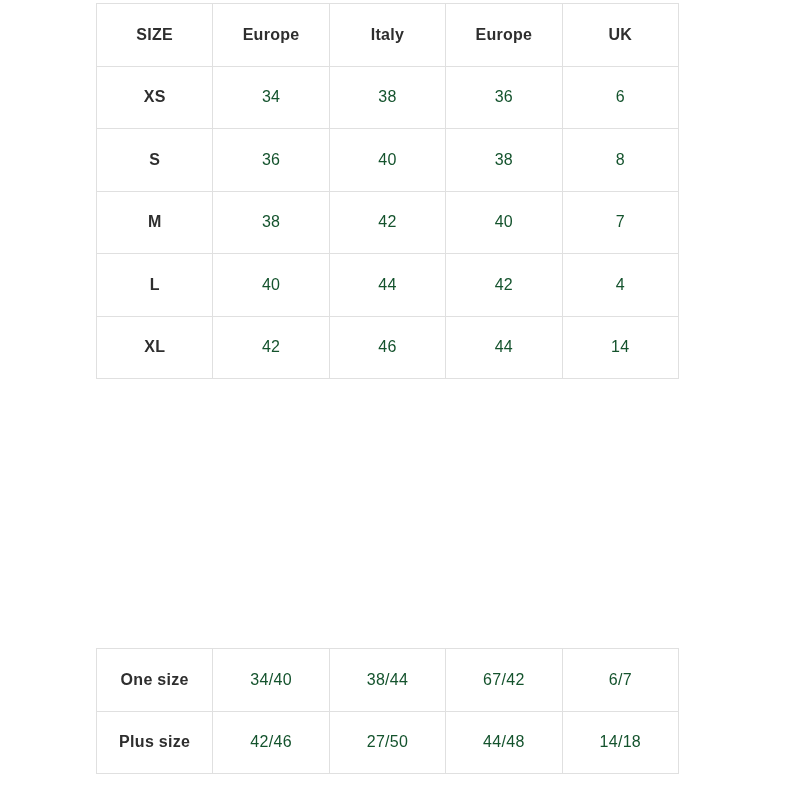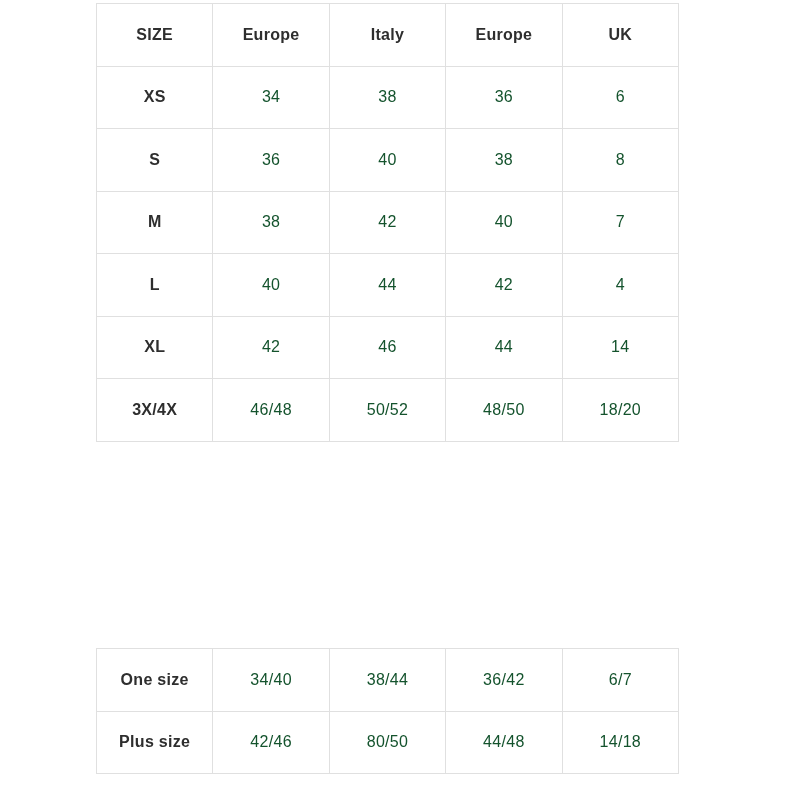--- a/index.html
+++ b/index.html
@@ -92,43 +92,36 @@
           <td>42</td>
           <td>4</td>
         </tr>
         <tr>
           <th>XL</th>
           <td>42</td>
           <td>46</td>
           <td>44</td>
           <td>14</td>
         </tr>
-        <tr>
-          <th>3X/4X</th>
-          <td>46/48</td>
-          <td>50/52</td>
-          <td>48/50</td>
-          <td>18/20</td>
-        </tr>
       </tbody>
   </table>
 
   <table class="size-table" id="extra-table">
     <thead></thead>
     <tbody>
         <tr>
           <th>One size</th>
           <td>34/40</td>
           <td>38/44</td>
-          <td>36/42</td>
+          <td>67/42</td>
           <td>6/7</td>
         </tr>
         <tr>
           <th>Plus size</th>
           <td>42/46</td>
-          <td>80/50</td>
+          <td>27/50</td>
           <td>44/48</td>
           <td>14/18</td>
         </tr>
       </tbody>
   </table>
 
 </div>
 
 </body></html>

